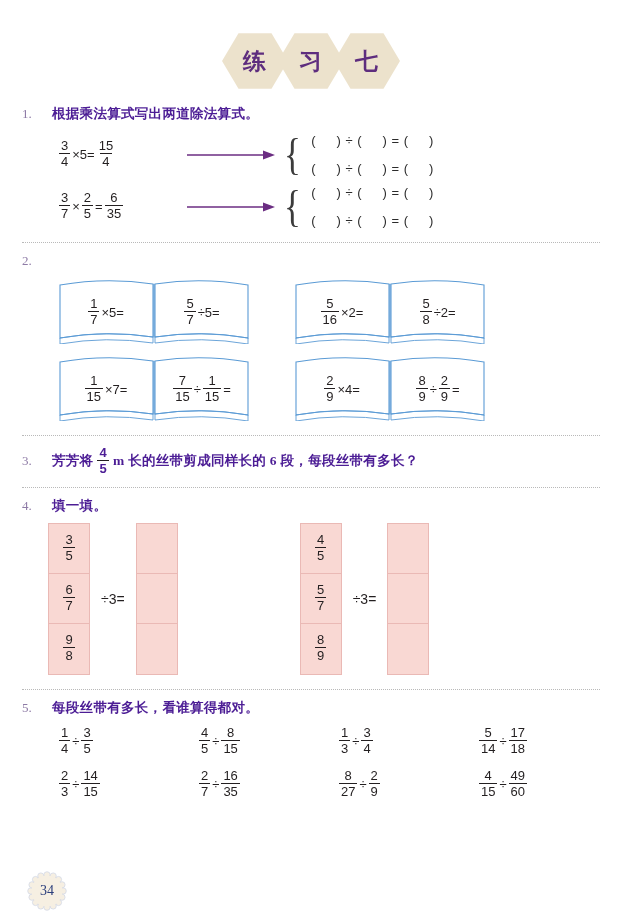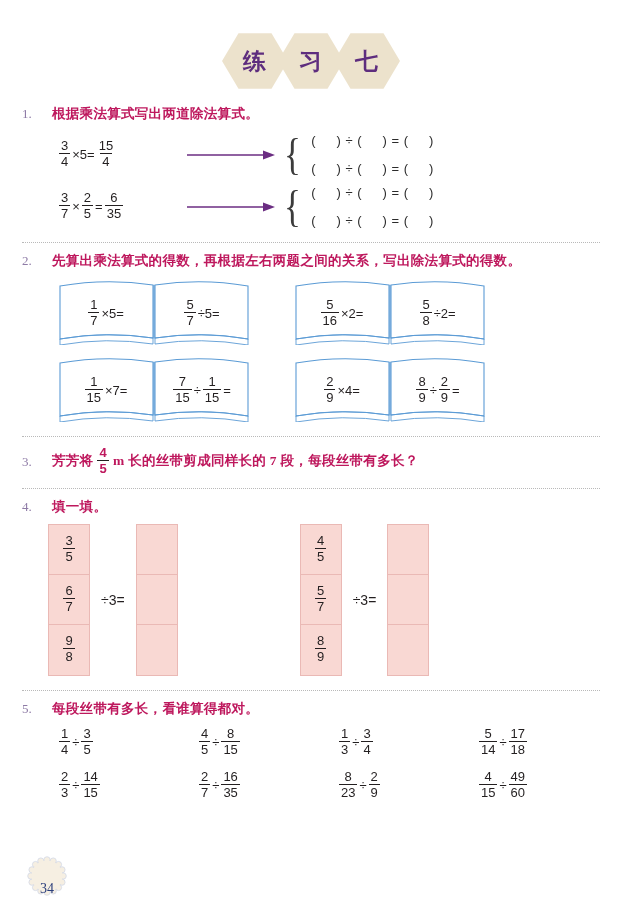--- a/index.html
+++ b/index.html
@@ -56,21 +56,21 @@
   .ex-num {
     color: #8e7ba6;
     width: 30px;
     flex: 0 0 30px;
     font-size: 13px;
     font-family: "Liberation Serif", serif;
   }
   .ex-text {
     flex: 1;
     font-size: 13.5px;
-    color: #be185d;
+    color: #4c1d95;
     font-weight: bold;
     letter-spacing: 0.3px;
   }
   .divider {
     border-top: 1px dotted #b9b9b9;
     margin: 9px 0 8px 0;
     height: 0;
   }
 
   
@@ -233,25 +233,25 @@
   .calc-item {
     width: 140px;
     flex: 0 0 140px;
     font-size: 13px;
   }
 
   
   .page-num {
     position: absolute;
     left: 26px;
-    bottom: 18px;
+    bottom: 3px;
     width: 42px;
     height: 42px;
     display: flex;
-    align-items: flex-end;
+    align-items: center;
     justify-content: center;
   }
   .page-num svg { position: absolute; top:0; left:0; }
   .page-num span {
     position: relative;
     font-size: 14px;
     color: #2c3f7c;
     font-family: "Liberation Serif", serif;
   }
 </style>
@@ -333,21 +333,20 @@
         </div>
       </div>
     </div>
   </div>
 
   <div class="divider"></div>
 
   <div>
     <div class="ex-head">
       <div class="ex-num">2.</div>
-      <div class="ex-text" style="max-width:500px;">先算出乘法算式的得数，再根据左右两题之间的关系，写出除法算式的得数。</div>
     </div>
 
     <div class="books-row" style="margin-top:6px;">
       <div class="book">
         <svg width="192" height="67" viewBox="0 0 192 67">
           <path d="M2,8 Q48,0 95,7 L95,60 Q48,53 2,61 Z" fill="none" stroke="#5b9bd5" stroke-width="1.1"></path>
           <path d="M97,7 Q144,0 190,8 L190,61 Q144,53 97,60 Z" fill="none" stroke="#5b9bd5" stroke-width="1.1"></path>
           <path d="M2,61 Q48,53 95,60 L95,66 Q48,59 2,67 Z" fill="none" stroke="#5b9bd5" stroke-width="0.9"></path>
           <path d="M97,60 Q144,53 190,61 L190,67 Q144,59 97,66 Z" fill="none" stroke="#5b9bd5" stroke-width="0.9"></path>
           <line x1="96" y1="7" x2="96" y2="60" stroke="#5b9bd5" stroke-width="1.3"></line>
@@ -464,21 +463,21 @@
 
   <div class="divider" style="margin-top:14px;"></div>
 
   <div>
     <div class="ex-head" style="align-items:center; min-height:34px;">
       <div class="ex-num">3.</div>
       <div class="ex-text">
         <span>芳芳将</span><span class="frac" style="margin:0 4px;">
           <span class="num">4</span>
           <span class="den">5</span>
-        </span><span>m 长的丝带剪成同样长的 7 段，每段丝带有多长？</span>
+        </span><span>m 长的丝带剪成同样长的 6 段，每段丝带有多长？</span>
       </div>
     </div>
   </div>
 
   <div class="divider"></div>
 
   <div>
     <div class="ex-head">
       <div class="ex-num">4.</div>
       <div class="ex-text">填一填。</div>
@@ -610,21 +609,21 @@
           <span class="num">2</span>
           <span class="den">7</span>
         </span><span class="op">÷</span><span class="frac">
           <span class="num">16</span>
           <span class="den">35</span>
         </span>
       </div>
       <div class="calc-item">
         <span class="frac">
           <span class="num">8</span>
-          <span class="den">23</span>
+          <span class="den">27</span>
         </span><span class="op">÷</span><span class="frac">
           <span class="num">2</span>
           <span class="den">9</span>
         </span>
       </div>
       <div class="calc-item">
         <span class="frac">
           <span class="num">4</span>
           <span class="den">15</span>
         </span><span class="op">÷</span><span class="frac">

